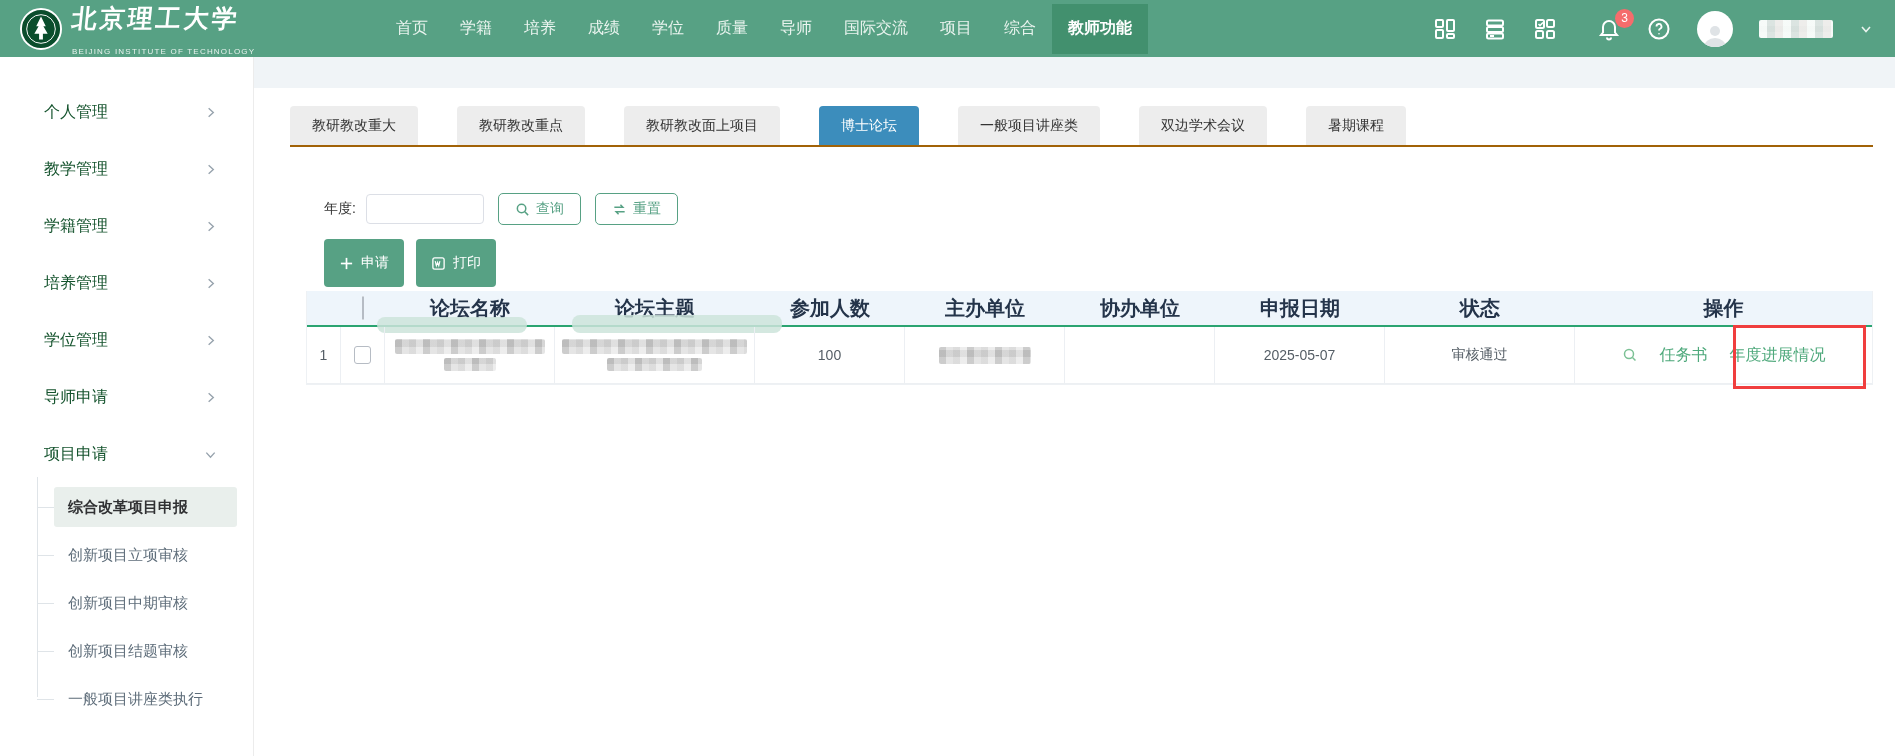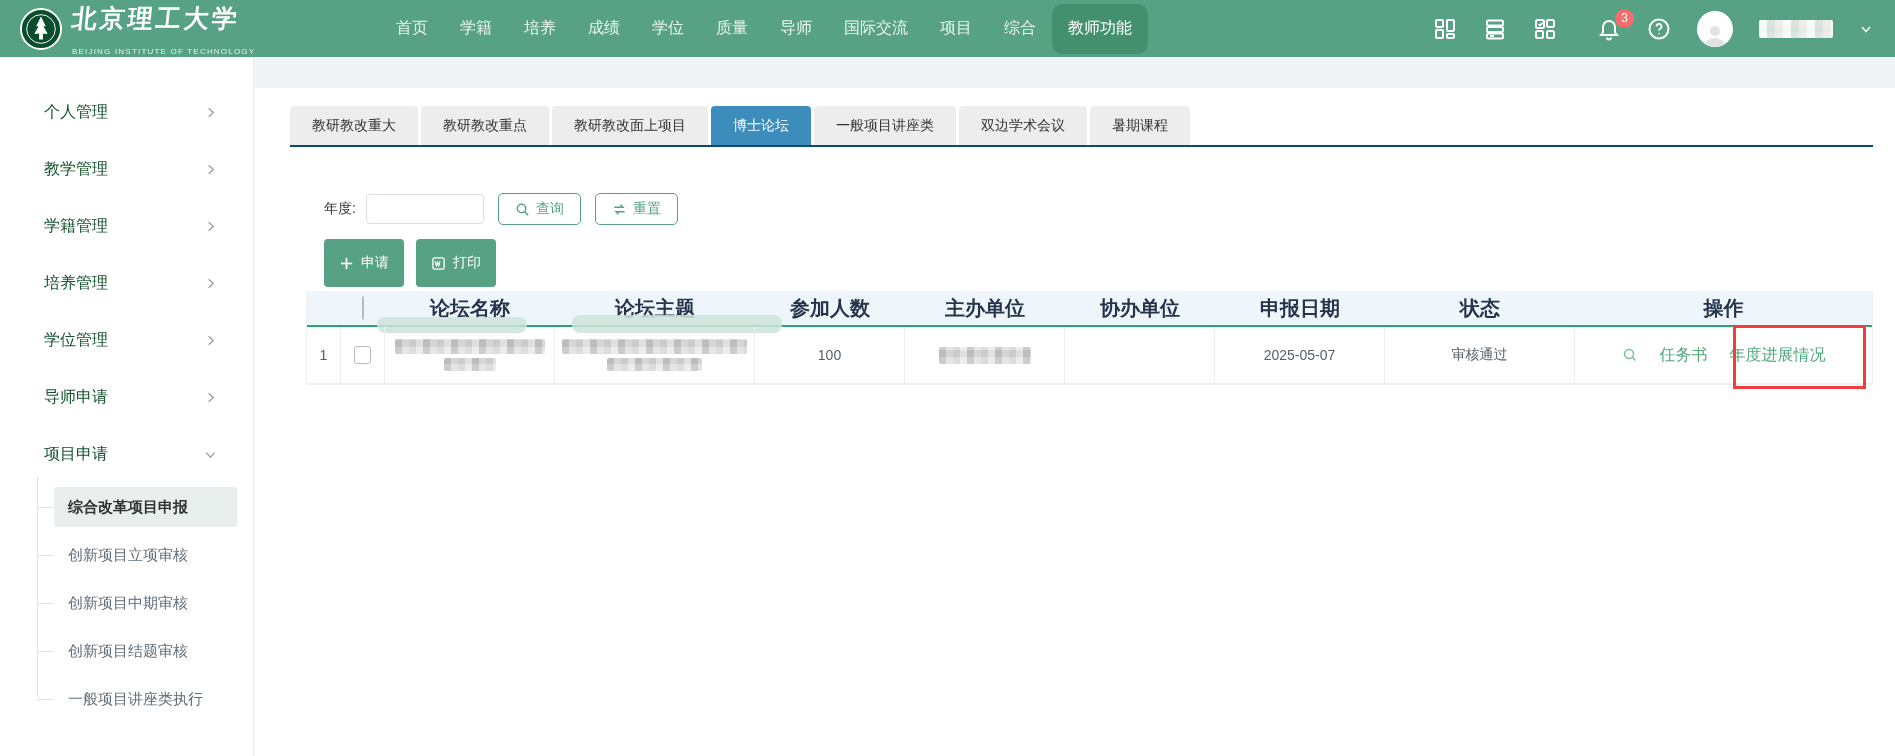--- a/index.html
+++ b/index.html
@@ -10,21 +10,21 @@
   
   .topbar { height:57px; background:#57a184; display:flex; align-items:center; padding:0 22px 0 20px; }
   .logo-area { display:flex; align-items:center; gap:10px; min-width:300px; }
   .emblem { width:42px; height:42px; flex:0 0 42px; }
   .logo-text .cn { color:#fff; font-size:25px; font-weight:bold; letter-spacing:3px;
                    font-family:"Liberation Serif", serif; transform:skewX(-6deg); }
   .logo-text .en { color:#e8f3ee; font-size:8px; letter-spacing:1.2px; margin-top:12px; }
   .nav { display:flex; align-items:stretch; height:50px; margin-left:60px; }
   .nav-item { display:flex; align-items:center; padding:0 16px; color:#eaf4ef; font-size:16px;
               cursor:pointer; white-space:nowrap; }
-  .nav-item.active { background:#42906e; color:#fff; font-weight:normal;border-radius:10px; }
+  .nav-item.active { background:#42906e; color:#fff; font-weight:bold; }
   .topbar-right { margin-left:auto; display:flex; align-items:center; gap:26px; }
   .tb-icon { width:24px; height:24px; color:#fff; display:block; }
   .bell-wrap { position:relative; margin-left:14px; }
   .badge { position:absolute; top:-8px; right:-13px; min-width:19px; height:19px; background:#f56c6c;
            border-radius:10px; color:#fff; font-size:12px; display:flex; align-items:center;
            justify-content:center; padding:0 4px; }
   .avatar { width:36px; height:36px; border-radius:50%; background:#fff; display:flex;
             align-items:flex-end; justify-content:center; overflow:hidden; }
   .user-blur { width:74px; height:18px; border-radius:2px;
     background-image:
@@ -47,21 +47,21 @@
              color:#5e6d7a; font-size:15px; cursor:pointer; white-space:nowrap; }
   .subitem::before { content:""; position:absolute; left:37px; top:24px; width:17px; height:1px; background:#dfe4e8; }
   .subitem.selected::after { content:""; position:absolute; left:54px; right:16px; top:4px; bottom:4px;
              background:#e9efec; border-radius:3px; z-index:0; }
   .subitem span { position:relative; z-index:1; }
   .subitem.selected span { color:#303133; font-weight:bold; }
 
   
   .content { flex:1; position:relative; background:#fff; overflow:hidden; }
   .top-strip { height:31px; background:#f0f4f7; }
-  .tabs-row { display:flex; align-items:flex-start; margin:18px 22px 0 36px; border-bottom:2px solid #0c4a6e; }
+  .tabs-row { display:flex; align-items:flex-start; margin:18px 22px 0 36px; border-bottom:2px solid #a16207;gap:36px; }
   .tab { height:39px; display:flex; align-items:center; padding:0 22px; background:#ededed; color:#333;
          font-size:14px; border-radius:4px 4px 0 0; margin-right:3px; cursor:pointer; white-space:nowrap; }
   .tab.active { background:#3c8dbc; color:#fff; }
 
   .filter-row { display:flex; align-items:center; margin:46px 0 0 70px; }
   .filter-label { font-size:14px; color:#333; margin-right:10px; }
   .year-input { width:118px; height:30px; border:1px solid #dcdfe6; border-radius:4px; background:#fff;
                 font-size:14px; padding:0 8px; color:#333; outline:none; }
   .btn-outline { display:inline-flex; align-items:center; gap:6px; height:32px; padding:0 16px;
                  border:1px solid #57a184; color:#57a184; background:transparent; border-radius:5px;

